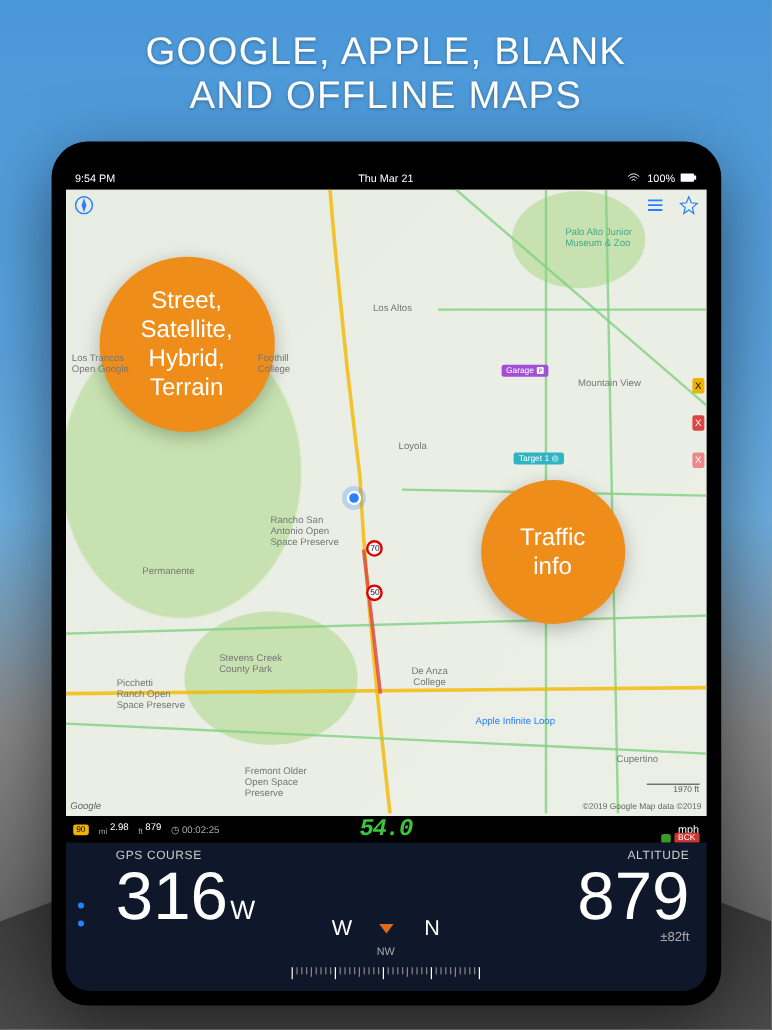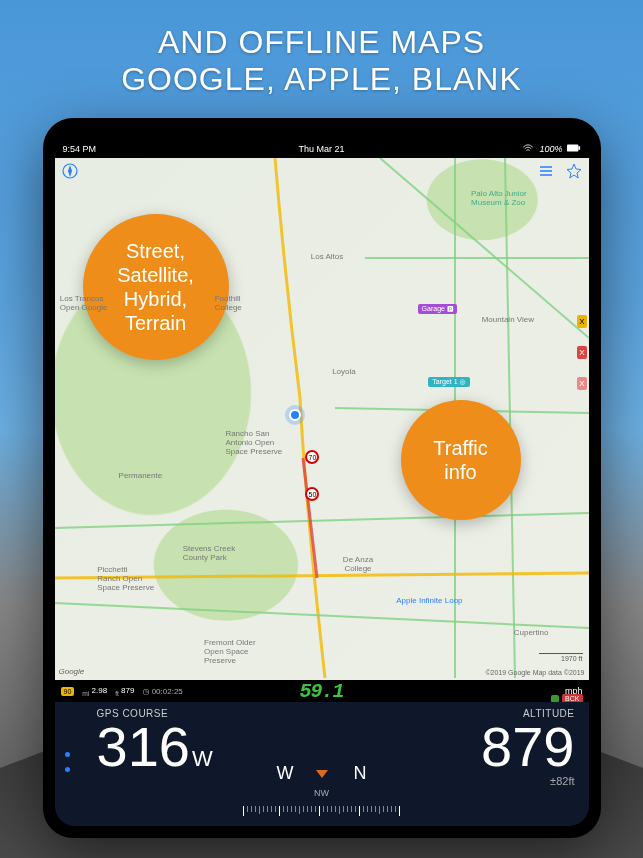--- a/index.html
+++ b/index.html
@@ -24,21 +24,21 @@
     }
     .screen{
       width:100%;height:100%;background:#000;border-radius:20px;
       overflow:hidden;position:relative;display:flex;flex-direction:column;
     }
     .statusbar{
       height:18px;color:#fff;font-size:9px;display:flex;
       justify-content:space-between;align-items:center;padding:0 8px;margin-top:10px;
     }
     .sb-center{position:absolute;left:50%;transform:translateX(-50%);}
-    .sb-right{display:flex;align-items:flex-end;gap:4px;font-style:italic;}
+    .sb-right{display:flex;align-items:flex-end;gap:4px;}
     .sb-right svg{width:14px;height:8px;}
     .map{
       flex:1;position:relative;
       background:
         radial-gradient(ellipse 180px 220px at 18% 45%,#c7e2b0 0%,#c7e2b0 55%,transparent 56%),
         radial-gradient(ellipse 130px 100px at 32% 78%,#c7e2b0 0%,#c7e2b0 55%,transparent 56%),
         radial-gradient(ellipse 110px 80px at 80% 8%,#c7e2b0 0%,#c7e2b0 50%,transparent 51%),
         linear-gradient(135deg,#e8ede3 0%,#ecefe6 100%);
     }
     .map-roads{position:absolute;inset:0;}
@@ -106,22 +106,22 @@
     .dots{position:absolute;left:10px;top:40%;display:flex;
       flex-direction:column;gap:10px;}
     .dots span{width:5px;height:5px;border-radius:50%;background:#2a7fff;}
   </style>
 </head>
 <body>
 
 <div class="road"></div>
 
 <div class="headline">
+  <div>GOOGLE, APPLE, BLANK</div>
   <div>AND OFFLINE MAPS</div>
-  <div>GOOGLE, APPLE, BLANK</div>
 </div>
 
 <div class="tablet">
   <div class="screen">
 
     <div class="statusbar">
       <span>9:54 PM</span>
       <span class="sb-center">Thu Mar 21</span>
       <span class="sb-right">
         <span>
@@ -246,21 +246,21 @@
         <span style="color:#fff">2.98</span>
       </span>
       <span>
         <sub>ft</sub>
         <span style="color:#fff">879</span>
       </span>
       <span>
         <span>◷</span>
         <span>00:02:25</span>
       </span>
-      <span class="spd">59.1</span>
+      <span class="spd">54.0</span>
       <span style="position:absolute;right:6px;color:#fff;font-size:9px">mph</span>
       <span class="dash-badge" style="right:6px;bottom:-1px;background:#c33;color:#fff">BCK</span>
       <span class="dash-badge badge-green" style="right:30px;bottom:-1px;width:8px;height:8px"></span>
     </div>
 
     <div class="bottom">
       <div class="dots">
         <span></span>
         <span></span>
       </div>

